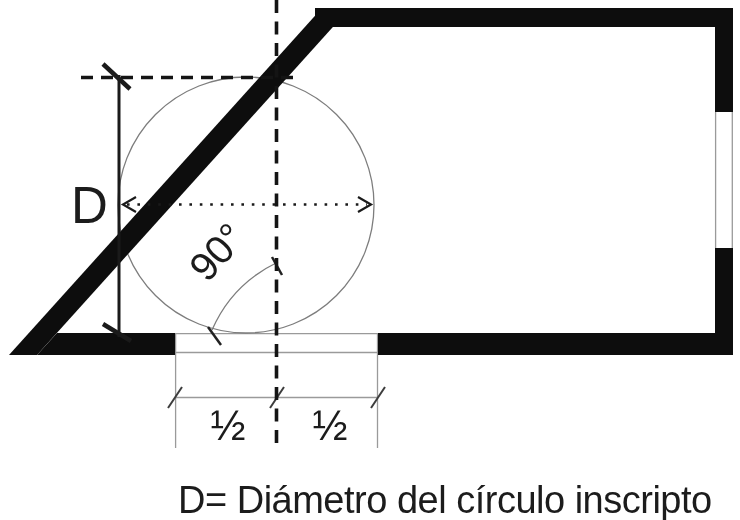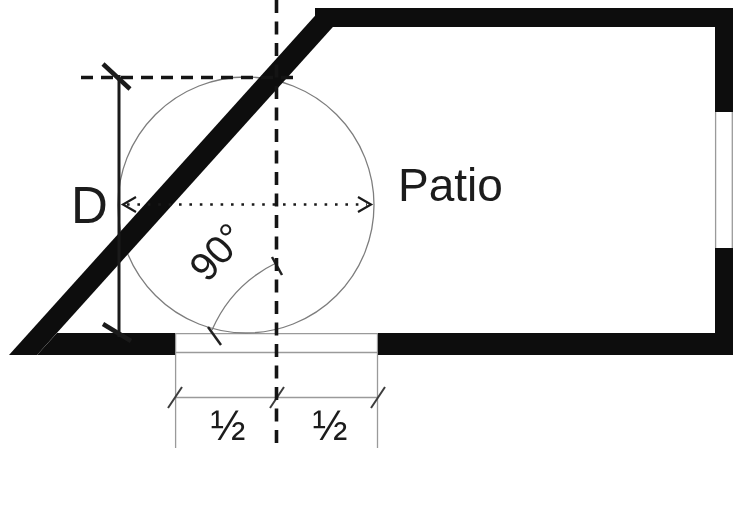--- a/index.html
+++ b/index.html
@@ -78,18 +78,18 @@
     <line x1="103" y1="324" x2="131" y2="341" stroke="#1a1a1a" stroke-width="4.5"></line>
 
     <line x1="127" y1="204.5" x2="367" y2="204.5" stroke="#1a1a1a" stroke-width="2.6" stroke-dasharray="2.6 7.8"></line>
     <g stroke="#1a1a1a" stroke-width="2.2" fill="none">
       <path d="M136,197 L123,204.5 L136,212"></path>
       <path d="M358,197 L371,204.5 L358,212"></path>
     </g>
   </svg>
 
   <div class="lbl lbl-d">D</div>
-  <div class="lbl lbl-patio">Patio</div>
   <div class="lbl lbl-angle">90°</div>
   <div class="lbl lbl-half lbl-half-left">½</div>
   <div class="lbl lbl-half lbl-half-right">½</div>
+  <div class="lbl lbl-caption">D= Diámetro del círculo inscripto</div>
 
 </div>
 
 </body></html>

